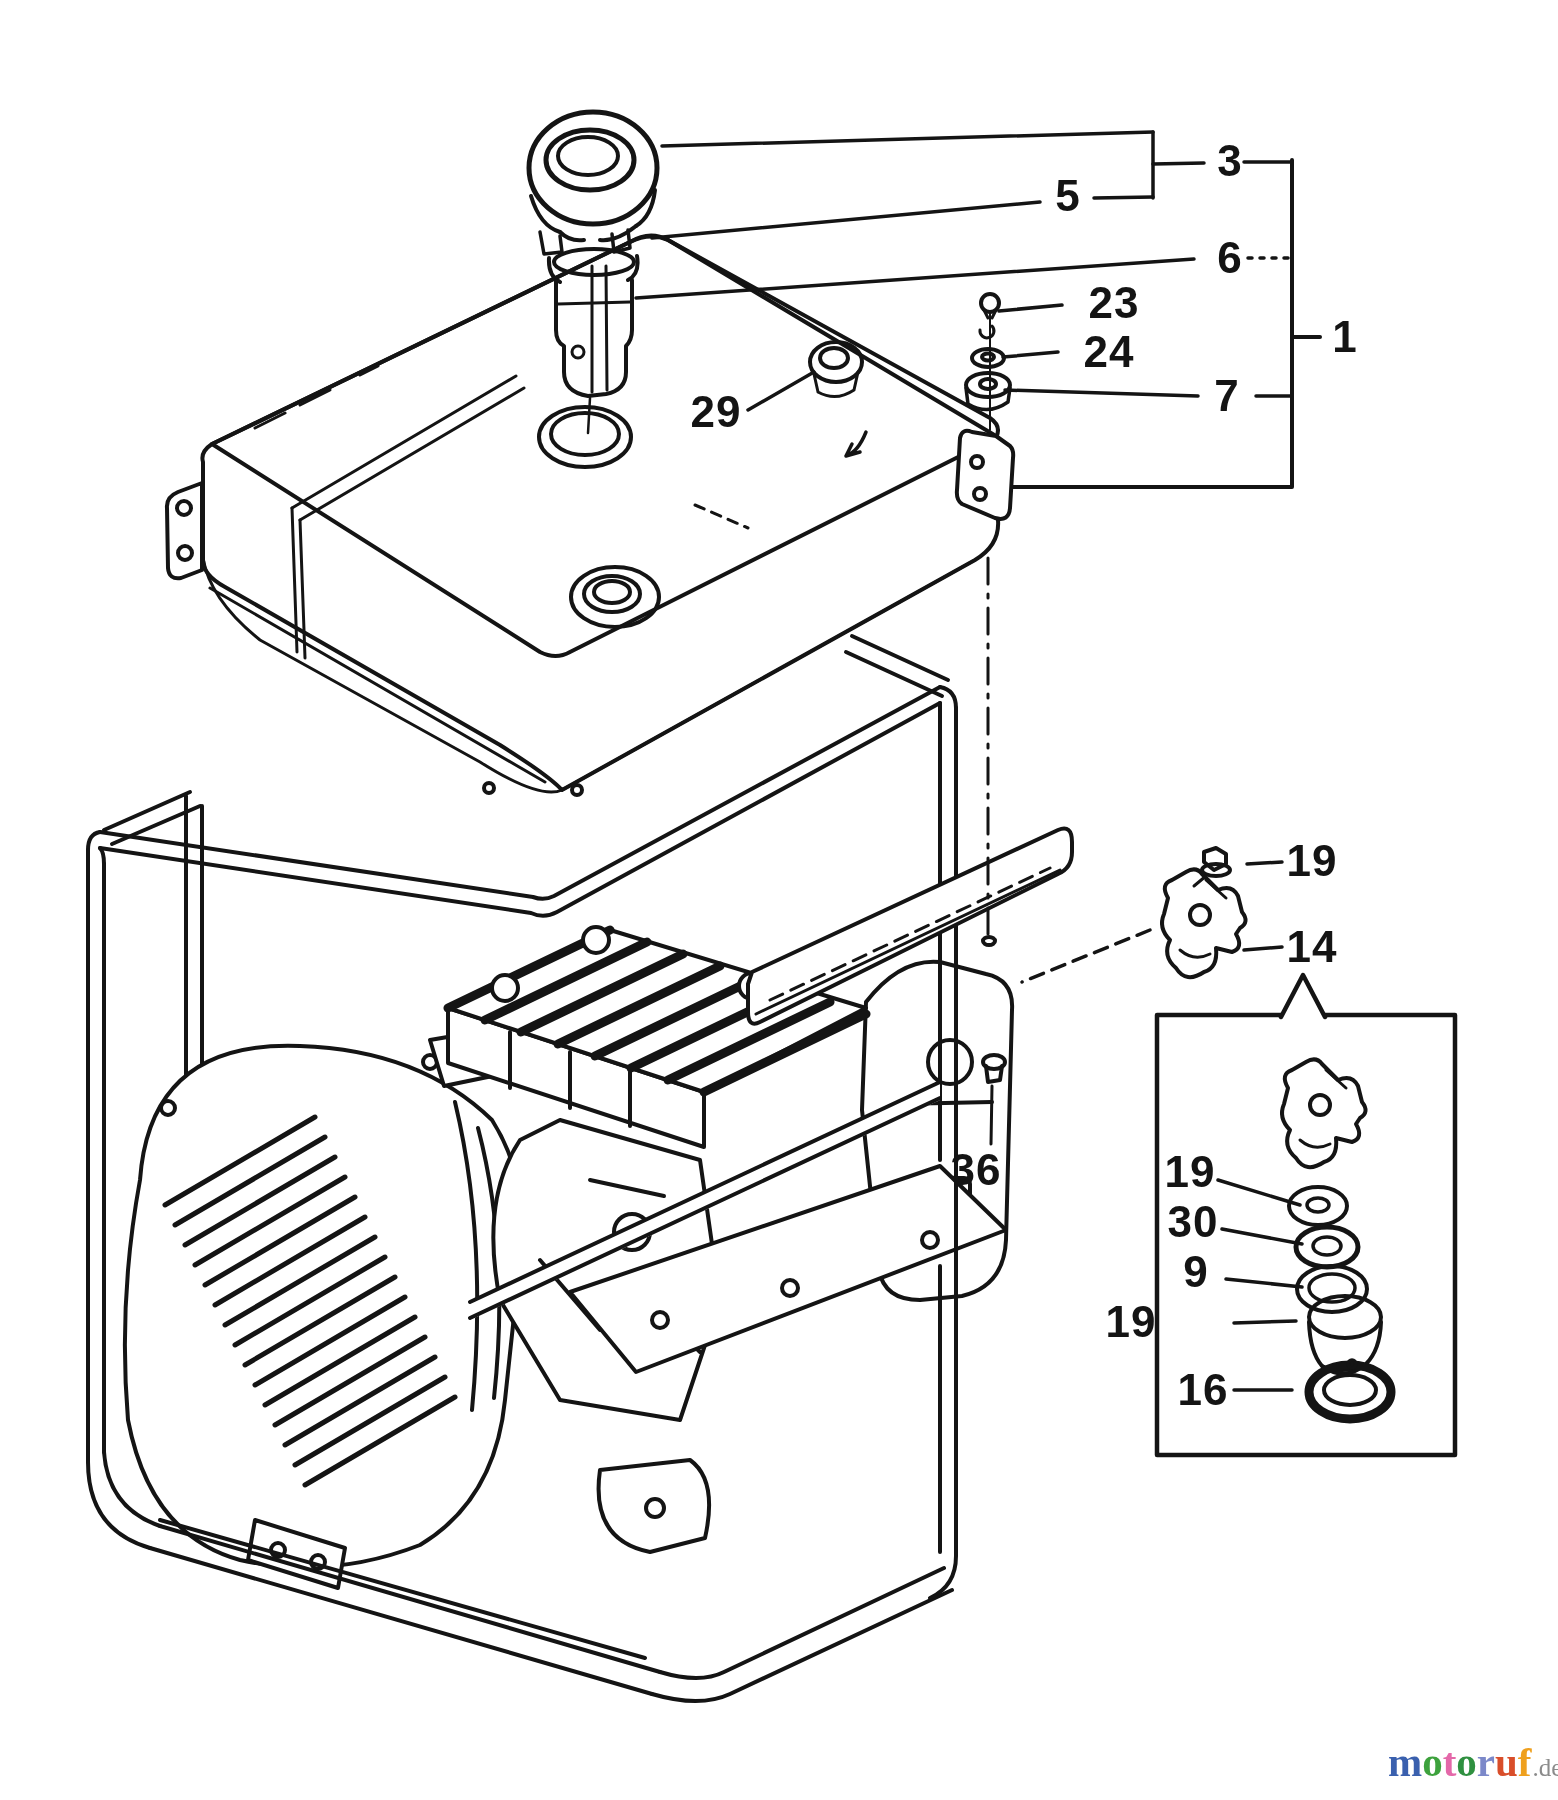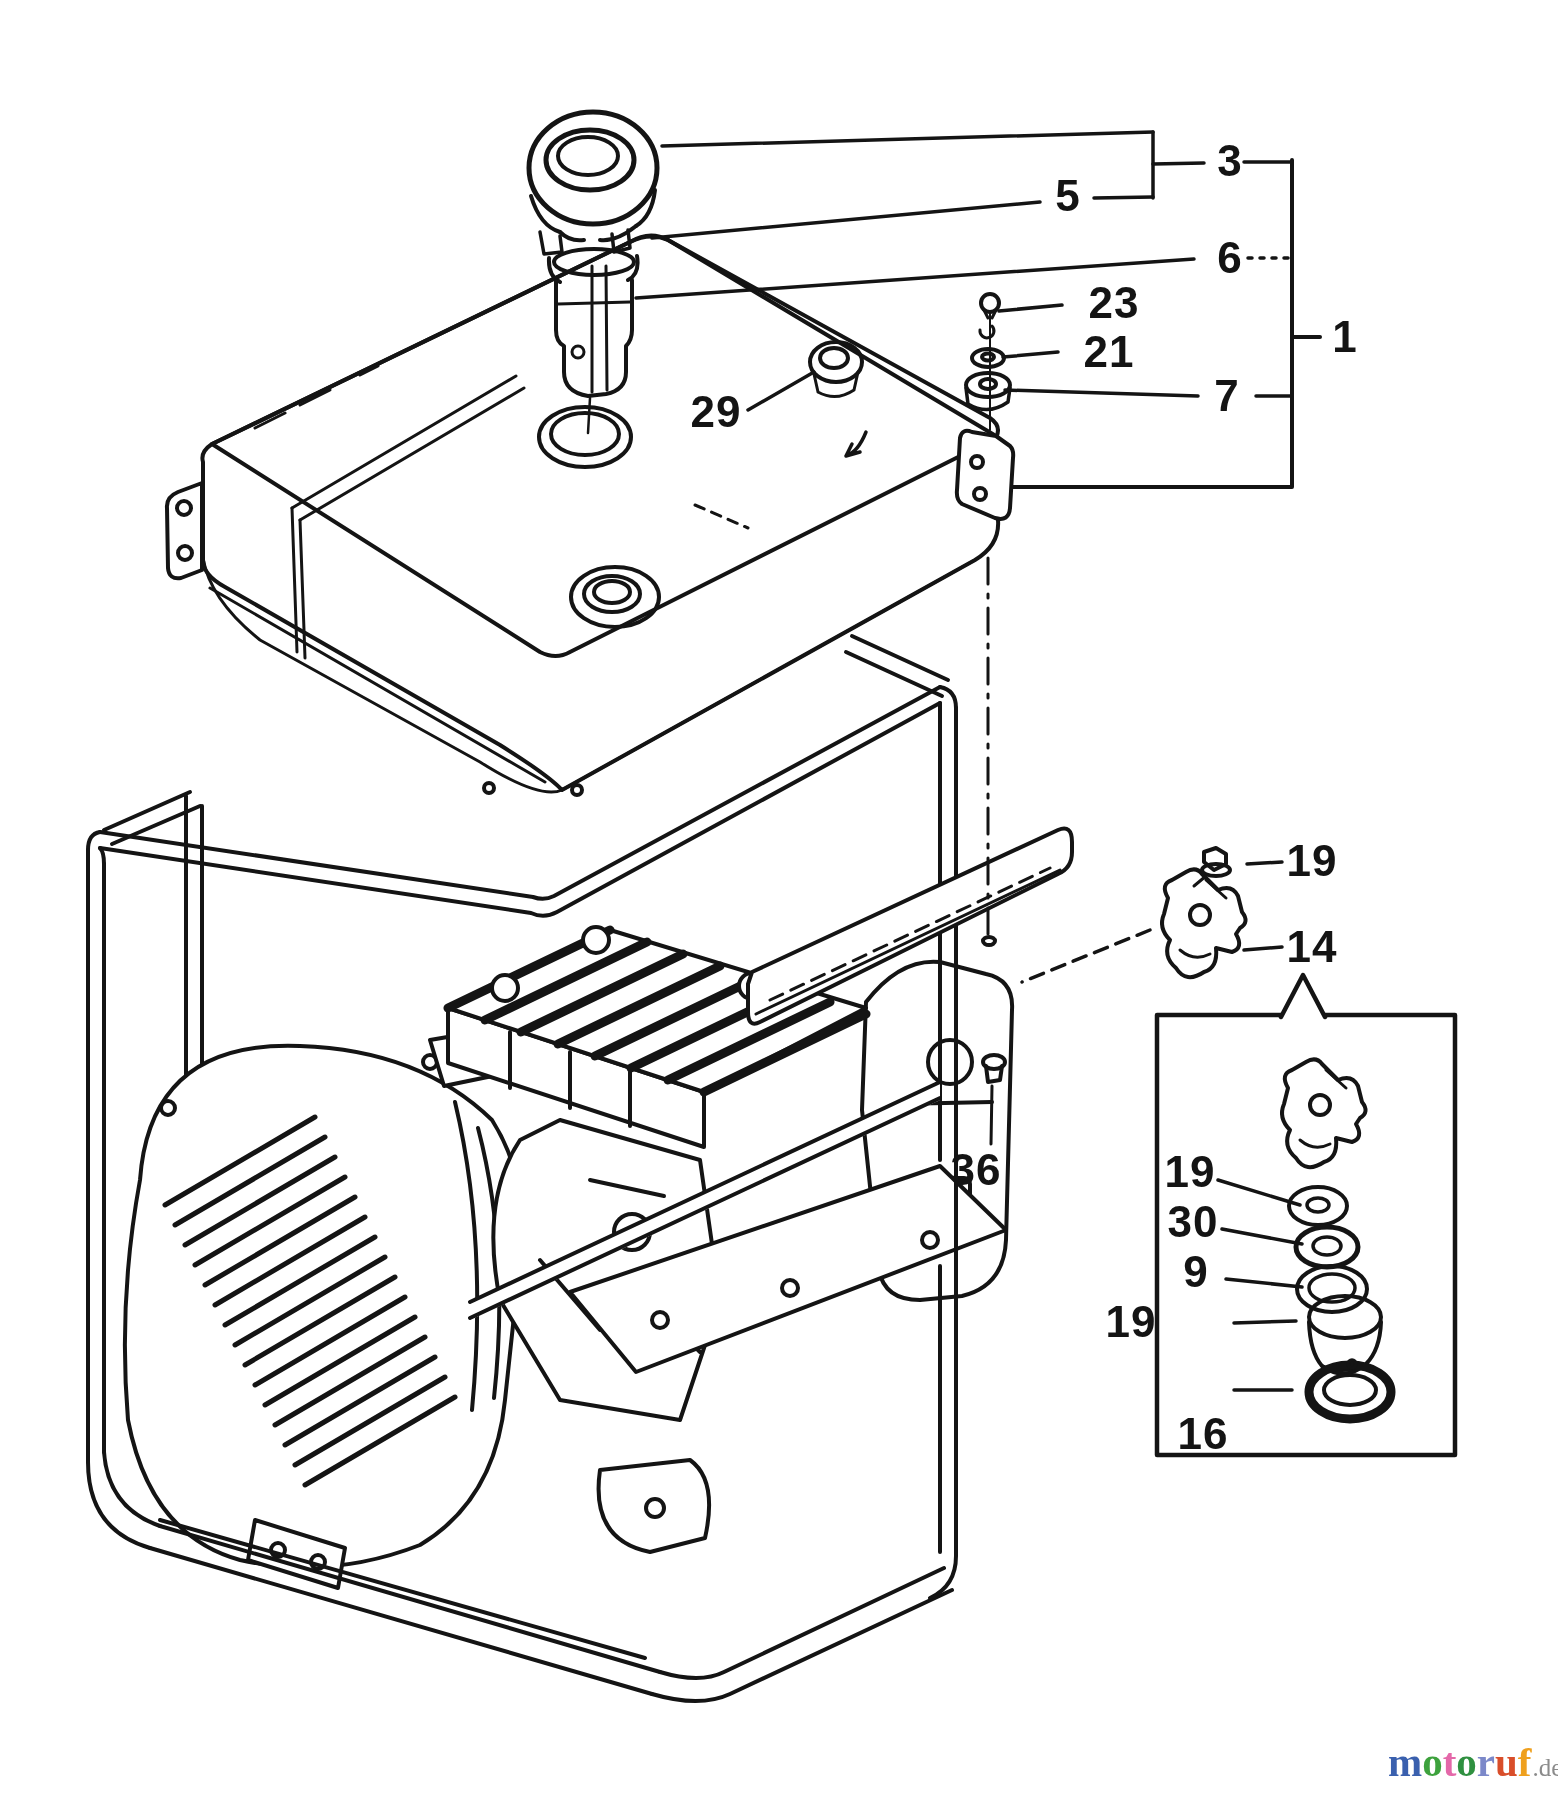--- a/index.html
+++ b/index.html
@@ -274,32 +274,32 @@
       <ellipse cx="1350" cy="1390" rx="26" ry="15" stroke-width="4"></ellipse>
       <circle cx="1352" cy="1364" r="4"></circle>
     </g>
   </g>
 </svg>
 
 <div class="plabel" style="left:1230px;top:161px">3</div>
 <div class="plabel" style="left:1068px;top:196px">5</div>
 <div class="plabel" style="left:1230px;top:258px">6</div>
 <div class="plabel" style="left:1114px;top:303px">23</div>
-<div class="plabel" style="left:1109px;top:352px">21</div>
+<div class="plabel" style="left:1109px;top:352px">24</div>
 <div class="plabel" style="left:1227px;top:396px">7</div>
 <div class="plabel" style="left:1345px;top:337px">1</div>
 <div class="plabel" style="left:716px;top:412px">29</div>
 <div class="plabel" style="left:1312px;top:861px">19</div>
 <div class="plabel" style="left:1312px;top:947px">14</div>
 <div class="plabel" style="left:976px;top:1170px">36</div>
 <div class="plabel" style="left:1190px;top:1172px">19</div>
 <div class="plabel" style="left:1193px;top:1222px">30</div>
 <div class="plabel" style="left:1196px;top:1272px">9</div>
 <div class="plabel" style="left:1131px;top:1322px">19</div>
-<div class="plabel" style="left:1203px;top:1434px">16</div>
+<div class="plabel" style="left:1203px;top:1390px">16</div>
 
 <div id="watermark">
   <span class="wletter" style="color: rgb(58, 96, 174);">m</span>
   <span class="wletter" style="color: rgb(61, 162, 61);">o</span>
   <span class="wletter" style="color: rgb(228, 104, 169);">t</span>
   <span class="wletter" style="color: rgb(47, 144, 64);">o</span>
   <span class="wletter" style="color: rgb(123, 136, 201);">r</span>
   <span class="wletter" style="color: rgb(217, 78, 42);">u</span>
   <span class="wletter" style="color: rgb(239, 160, 30);">f</span>
   <span class="wsuffix" style="color: rgb(139, 139, 139);">.de</span>

